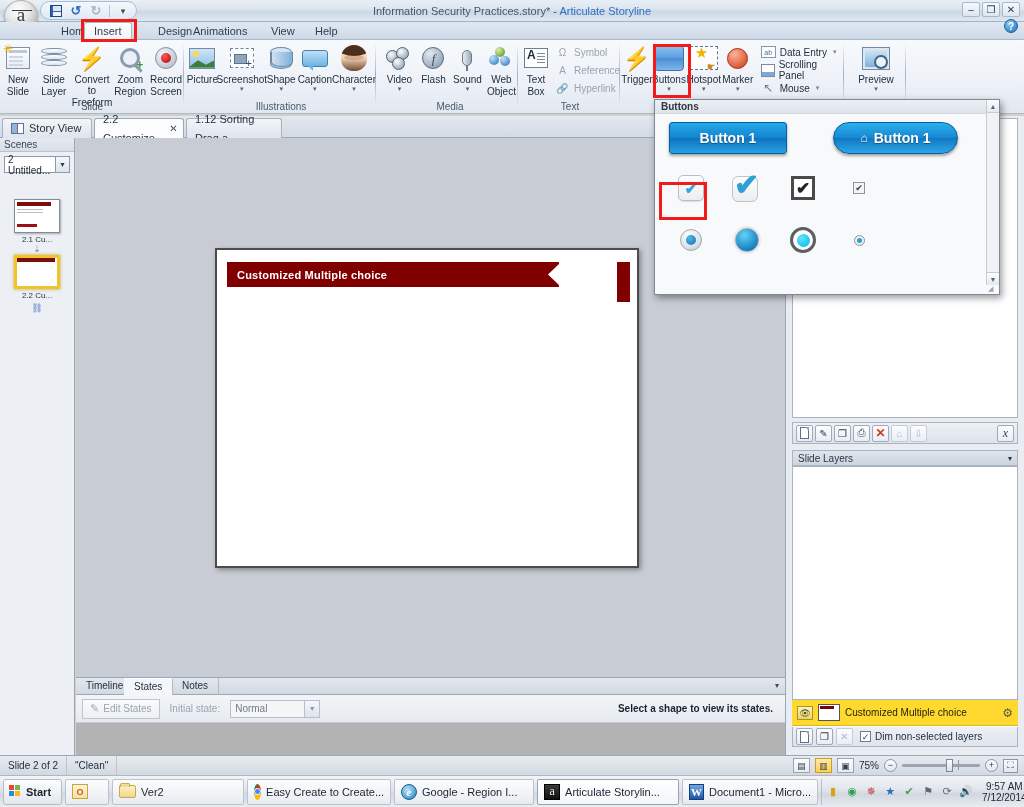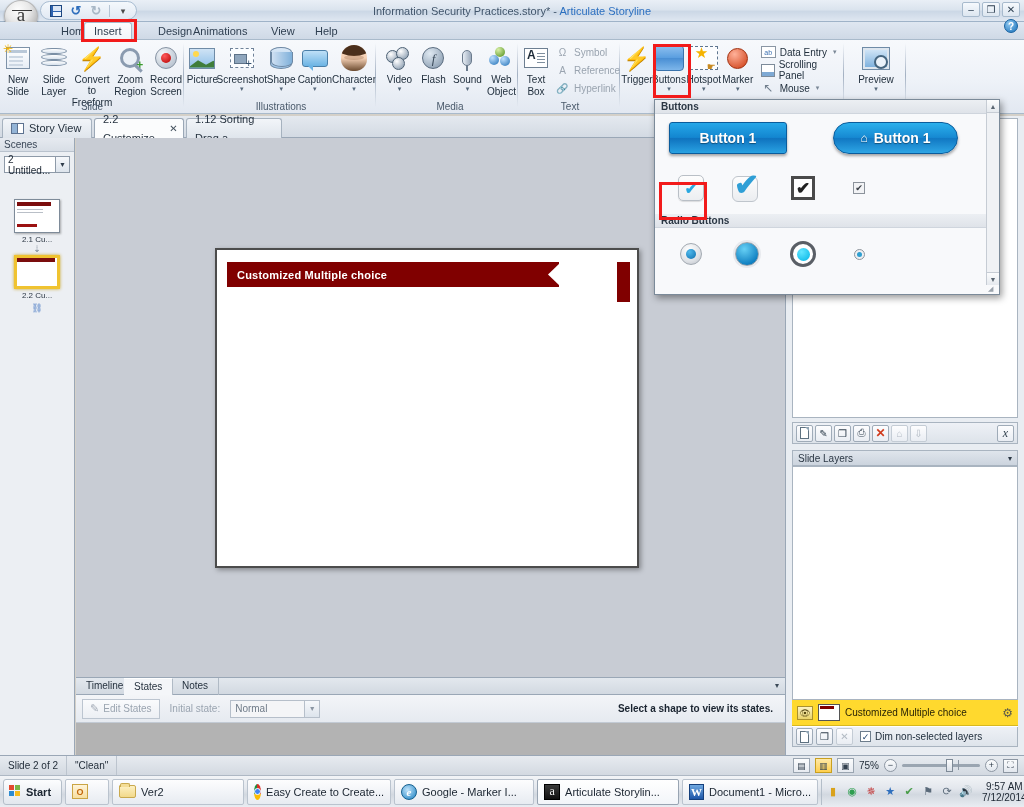--- a/index.html
+++ b/index.html
@@ -837,21 +837,20 @@
             <span class="tick">✔</span>
           </div>
       </div>
       <div class="g-cell" style="width:56px">
         <div class="cb4">
             <span class="tick">✔</span>
           </div>
       </div>
     </div>
 
-    <div class="g-sec">Radio Buttons</div>
     <div class="g-row" style="height:52px;">
       <div class="g-cell" style="width:56px">
         <div class="rb1">
             <i></i>
           </div>
       </div>
       <div class="g-cell" style="width:56px">
         <div class="rb2"></div>
       </div>
       <div class="g-cell" style="width:56px">
@@ -911,21 +910,21 @@
       <span>Ver2</span>
     </div>
     <div class="tbitem" style="min-width:144px">
       <span class="ico-chrome">
           <i></i>
         </span>
       <span>Easy Create to Create...</span>
     </div>
     <div class="tbitem" style="min-width:140px">
       <span class="ico-ie">e</span>
-      <span>Google - Marker I...</span>
+      <span>Google - Region I...</span>
     </div>
     <div class="tbitem active" style="min-width:142px">
       <span class="ico-story">a</span>
       <span>Articulate Storylin...</span>
     </div>
     <div class="tbitem" style="min-width:136px">
       <span class="ico-word">W</span>
       <span>Document1 - Micro...</span>
     </div>
     <div class="tray">

